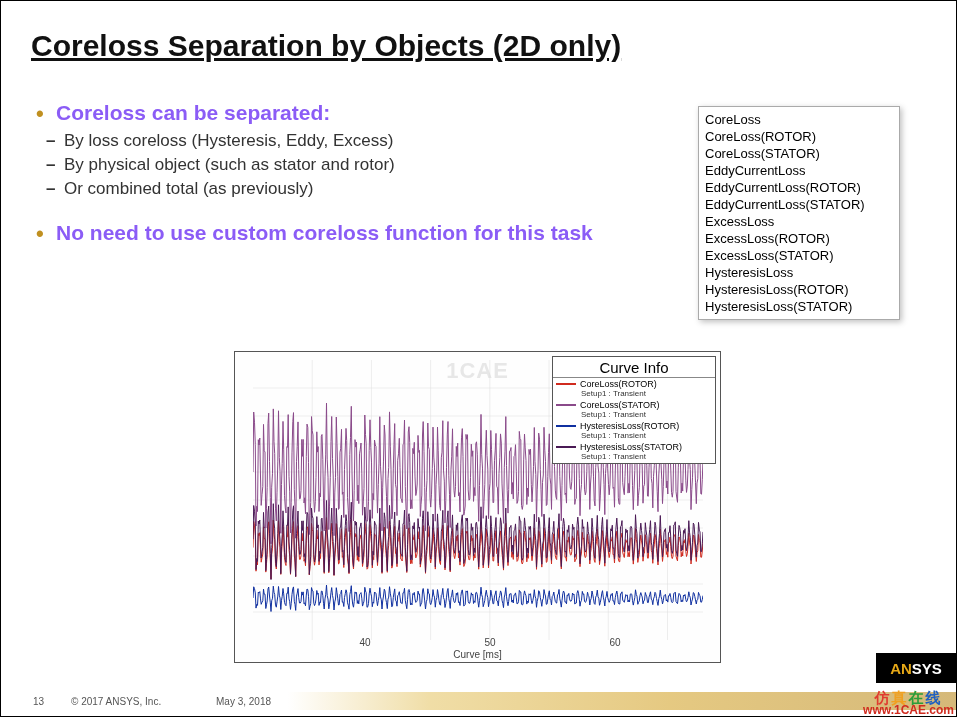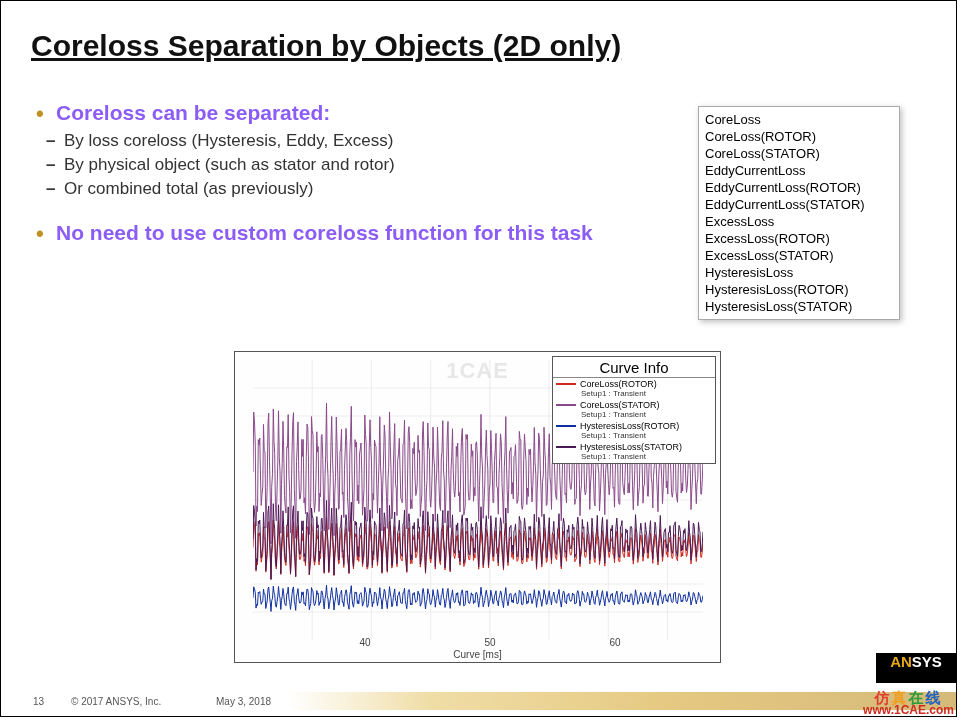--- a/index.html
+++ b/index.html
@@ -185,20 +185,21 @@
     position: absolute;
     right: 0;
     bottom: 33px;
     width: 80px;
     height: 30px;
     background: #000;
     color: #fff;
     font-weight: bold;
     font-size: 15px;
     display: flex;
+    align-items: center;
     justify-content: center;
     letter-spacing: 0;
   }
   .ansys-logo .a { color: #e6a817; }
   .cae-badge {
     position: absolute;
     right: 2px;
     bottom: -1px;
     text-align: center;
     line-height: 13px;

